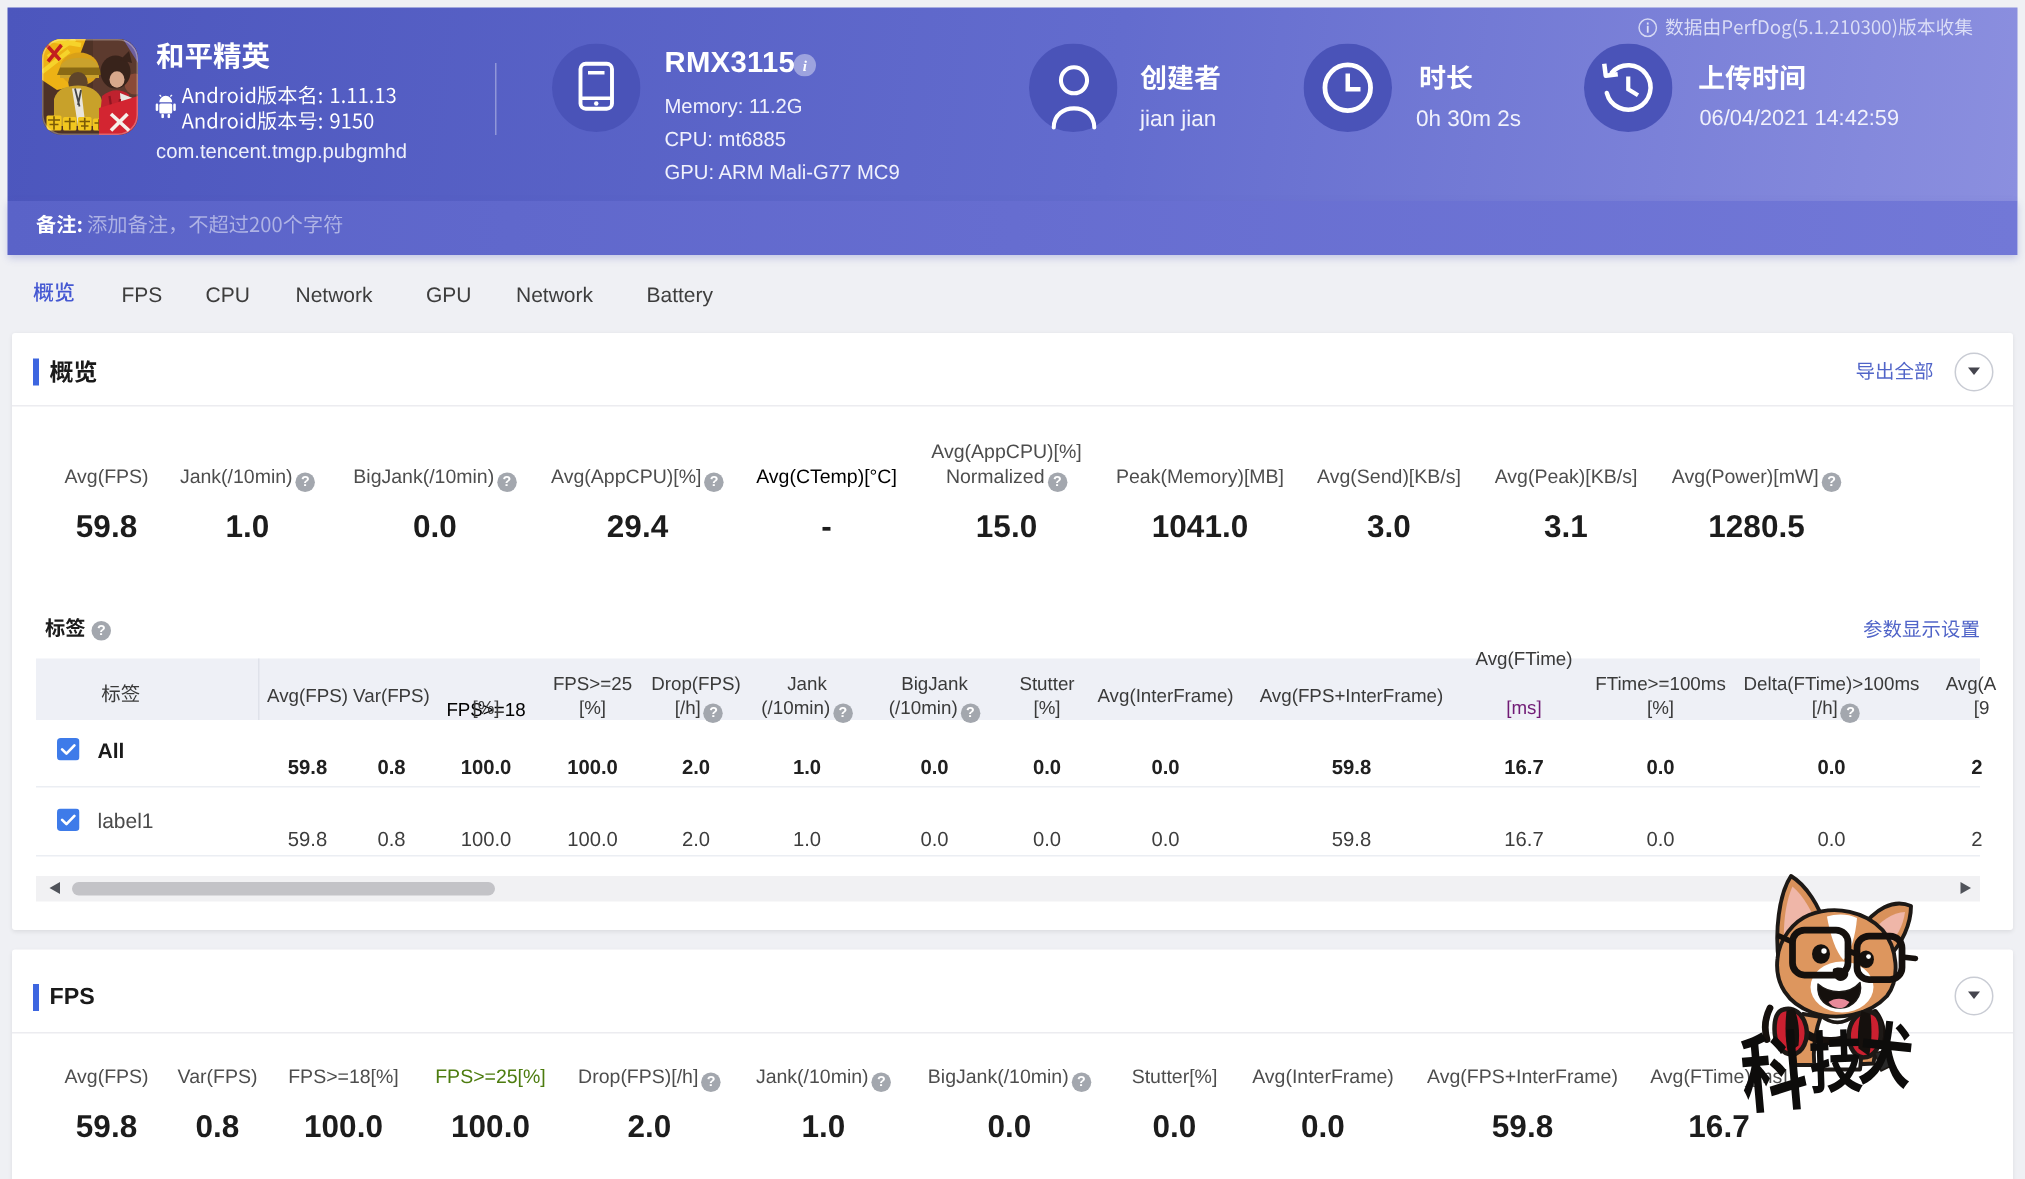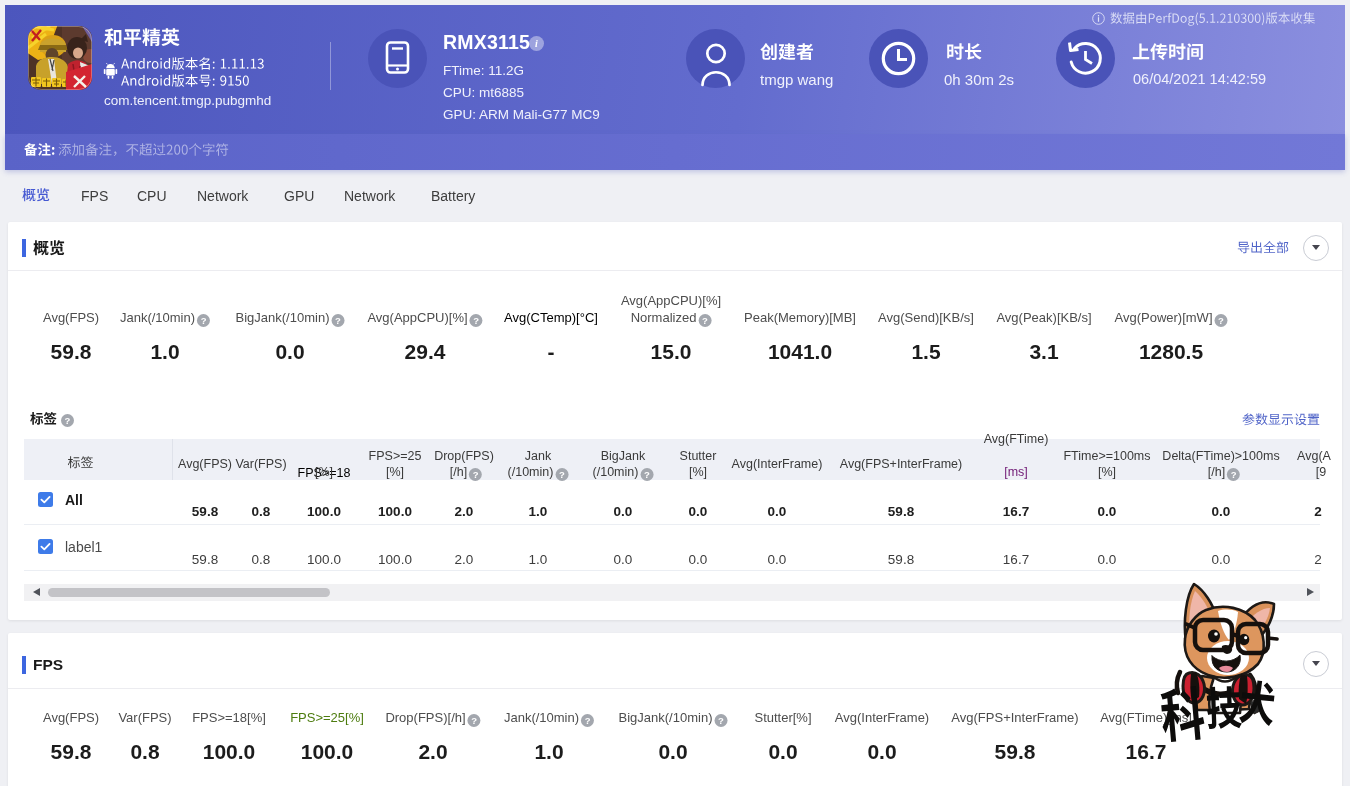--- a/index.html
+++ b/index.html
@@ -86,34 +86,34 @@
 <rect x="19" y="13.5" width="21" height="30" rx="3.5" fill="none" stroke="#fff" stroke-width="2.6"></rect>
 <line x1="24" y1="19.5" x2="35" y2="19.5" stroke="#fff" stroke-width="2.4"></line>
 <line x1="20" y1="36.5" x2="39" y2="36.5" stroke="#fff" stroke-width="2.2"></line>
 <circle cx="29.5" cy="40" r="1.5" fill="#fff"></circle>
 </svg>
 <div style="position:absolute;left:443px;top:31.0px;font:700 19.5px 'Liberation Sans',sans-serif;color:#ffffff;white-space:nowrap;line-height:22px;letter-spacing:0.2px;">RMX3115</div>
 <svg style="position:absolute;left:529px;top:36px" width="15" height="15" viewBox="0 0 15 15">
 <circle cx="7.5" cy="7.5" r="7.5" fill="rgba(255,255,255,0.4)"></circle>
 <text x="7.5" y="11.2" text-anchor="middle" font-size="10" font-style="italic" font-weight="bold" fill="#fff" font-family="serif">i</text>
     </svg>
-<div style="position:absolute;left:443px;top:63.0px;font:400 13.5px 'Liberation Sans',sans-serif;color:#f0f1fc;white-space:nowrap;line-height:16px;">FTime: 11.2G</div>
+<div style="position:absolute;left:443px;top:63.0px;font:400 13.5px 'Liberation Sans',sans-serif;color:#f0f1fc;white-space:nowrap;line-height:16px;">Memory: 11.2G</div>
 <div style="position:absolute;left:443px;top:85.0px;font:400 13.5px 'Liberation Sans',sans-serif;color:#f0f1fc;white-space:nowrap;line-height:16px;">CPU: mt6885</div>
 <div style="position:absolute;left:443px;top:107.0px;font:400 13.5px 'Liberation Sans',sans-serif;color:#f0f1fc;white-space:nowrap;line-height:16px;">GPU: ARM Mali-G77 MC9</div>
 <svg style="position:absolute;left:686px;top:29px" width="59" height="59" viewBox="0 0 59 59">
 <circle cx="29.5" cy="29.5" r="29.5" fill="#4a53b8"></circle>
 <circle cx="30" cy="24.5" r="8.7" fill="none" stroke="#fff" stroke-width="2.7"></circle>
 <path d="M16.5 56 C16.5 39 43.5 39 43.5 56" fill="none" stroke="#fff" stroke-width="2.7" stroke-linecap="round"></path>
 </svg>
 <div style="position:absolute;left:760px;top:42.8px;line-height:0">
       <svg width="55.0" height="20.2" viewBox="0 -15.48 55.0 20.2" style="display:block">
         <path d="M14.6 -14.9V-0.9C14.6 -0.6 14.4 -0.5 14.1 -0.4C13.7 -0.4 12.5 -0.4 11.3 -0.5C11.6 0.1 12 1 12.1 1.6C13.8 1.6 14.9 1.5 15.7 1.2C16.4 0.9 16.7 0.3 16.7 -0.9V-14.9ZM11.1 -13.2V-3H13.2V-13.2ZM3.3 -8.7H3.3C4.3 -9.7 5.2 -10.9 6 -12.1C7 -11 8 -9.8 8.7 -8.7ZM5.3 -15.3C4.4 -13 2.5 -10.6 0.3 -9.1C0.8 -8.8 1.5 -8 1.9 -7.5L2.4 -8V-1.4C2.4 0.7 3.1 1.3 5.2 1.3C5.6 1.3 7.6 1.3 8.1 1.3C9.9 1.3 10.5 0.6 10.7 -2C10.2 -2.1 9.3 -2.4 8.9 -2.8C8.8 -0.9 8.6 -0.5 7.9 -0.5C7.4 -0.5 5.8 -0.5 5.5 -0.5C4.6 -0.5 4.5 -0.6 4.5 -1.4V-6.9H7.4C7.3 -5.3 7.1 -4.7 7 -4.5C6.8 -4.3 6.7 -4.3 6.4 -4.3C6.2 -4.3 5.7 -4.3 5.1 -4.4C5.3 -3.9 5.5 -3.1 5.6 -2.5C6.4 -2.5 7.1 -2.5 7.5 -2.6C8 -2.7 8.4 -2.8 8.7 -3.2C9.1 -3.7 9.3 -5 9.5 -8V-8.1L10.9 -9.4C10 -10.6 8.4 -12.5 7 -13.9L7.3 -14.7Z M25 -13.9V-12.3H28V-11.5H24V-9.9H28V-9H24.9V-7.3H28V-6.5H24.8V-4.9H28V-4H24.1V-2.4H28V-1.2H30.1V-2.4H34.8V-4H30.1V-4.9H34.3V-6.5H30.1V-7.3H34.1V-9.9H35.1V-11.5H34.1V-13.9H30.1V-15.3H28V-13.9ZM30.1 -9.9H32.2V-9H30.1ZM30.1 -11.5V-12.3H32.2V-11.5ZM19.6 -6.5C19.6 -6.7 20.2 -7.1 20.6 -7.3H22.2C22 -6.1 21.8 -5.1 21.5 -4.1C21.1 -4.7 20.8 -5.4 20.6 -6.3L19 -5.7C19.4 -4.3 20 -3.1 20.6 -2.2C20 -1.2 19.3 -0.4 18.4 0.2C18.9 0.5 19.7 1.2 20 1.6C20.8 1 21.4 0.3 22 -0.6C23.9 0.9 26.3 1.3 29.4 1.3H34.7C34.8 0.7 35.2 -0.3 35.5 -0.7C34.2 -0.7 30.5 -0.7 29.4 -0.7C26.8 -0.7 24.5 -1 22.9 -2.4C23.6 -4.1 24 -6.3 24.3 -8.9L23.1 -9.2L22.7 -9.2H22.1C22.9 -10.5 23.7 -12.1 24.4 -13.7L23.1 -14.6L22.4 -14.3H19V-12.4H21.6C21 -11 20.3 -9.8 20.1 -9.3C19.7 -8.7 19.2 -8.2 18.8 -8.1C19.1 -7.7 19.5 -6.9 19.6 -6.5Z M50.6 -14.8C50.1 -14 49.4 -13.2 48.7 -12.5V-13.4H44.8V-15.3H42.7V-13.4H38.4V-11.5H42.7V-9.8H36.9V-7.9H43C41 -6.7 38.7 -5.7 36.3 -4.9C36.7 -4.5 37.4 -3.6 37.6 -3.1C38.6 -3.5 39.5 -3.9 40.4 -4.3V1.6H42.6V1.1H48.8V1.5H51V-6.5H44.5C45.2 -6.9 45.9 -7.4 46.6 -7.9H53.1V-9.8H48.9C50.2 -11 51.4 -12.4 52.5 -13.8ZM44.8 -9.8V-11.5H47.8C47.2 -10.9 46.5 -10.3 45.8 -9.8ZM42.6 -1.9H48.8V-0.7H42.6ZM42.6 -3.6V-4.7H48.8V-3.6Z" fill="#ffffff"></path>
       </svg>
     </div>
-<div style="position:absolute;left:760px;top:70.5px;font:400 15px 'Liberation Sans',sans-serif;color:#f0f1fc;white-space:nowrap;line-height:17px;">tmgp wang</div>
+<div style="position:absolute;left:760px;top:70.5px;font:400 15px 'Liberation Sans',sans-serif;color:#f0f1fc;white-space:nowrap;line-height:17px;">jian jian</div>
 <svg style="position:absolute;left:869px;top:29px" width="59" height="59" viewBox="0 0 59 59">
 <circle cx="29.5" cy="29.5" r="29.5" fill="#4a53b8"></circle>
 <circle cx="29.5" cy="29.5" r="15.2" fill="none" stroke="#fff" stroke-width="3.2"></circle>
 <path d="M29.5 20 V30.5 H38" fill="none" stroke="#fff" stroke-width="3"></path>
 </svg>
 <div style="position:absolute;left:946px;top:42.8px;line-height:0">
       <svg width="37.0" height="20.2" viewBox="0 -15.48 37.0 20.2" style="display:block">
         <path d="M8.3 -7.7C9.1 -6.4 10.3 -4.6 10.8 -3.6L12.7 -4.7C12.1 -5.7 10.9 -7.4 10 -8.6ZM5.4 -6.9V-3.7H3.2V-6.9ZM5.4 -8.8H3.2V-12H5.4ZM1.2 -13.9V-0.3H3.2V-1.7H7.4V-13.9ZM13.4 -15.2V-12H8.1V-9.8H13.4V-1.3C13.4 -0.9 13.3 -0.8 12.9 -0.8C12.5 -0.8 11.2 -0.8 9.9 -0.8C10.2 -0.2 10.6 0.7 10.7 1.3C12.5 1.3 13.8 1.3 14.5 1C15.4 0.6 15.6 0 15.6 -1.3V-9.8H17.5V-12H15.6V-15.2Z M31.5 -15C30.1 -13.4 27.5 -11.9 25.1 -11C25.6 -10.6 26.5 -9.7 26.9 -9.2C29.2 -10.3 32 -12.1 33.7 -14ZM18.9 -8.5V-6.4H22V-1.8C22 -1 21.5 -0.6 21.1 -0.4C21.4 0 21.8 0.9 22 1.4C22.5 1.1 23.4 0.8 28.4 -0.4C28.2 -0.9 28.2 -1.8 28.2 -2.5L24.3 -1.6V-6.4H26.5C28 -2.7 30.2 -0.2 34 1C34.3 0.4 35 -0.6 35.5 -1C32.3 -1.9 30 -3.7 28.8 -6.4H35.1V-8.5H24.3V-15.2H22V-8.5Z" fill="#ffffff"></path>
       </svg>
     </div>
@@ -187,21 +187,21 @@
 <div style="position:absolute;left:926px;top:309px;transform:translateX(-50%);font:400 13px 'Liberation Sans',sans-serif;color:#4d4d4d;white-space:nowrap;line-height:18px">Avg(Send)[KB/s]</div>
 <div style="position:absolute;left:1044px;top:309px;transform:translateX(-50%);font:400 13px 'Liberation Sans',sans-serif;color:#4d4d4d;white-space:nowrap;line-height:18px">Avg(Peak)[KB/s]</div>
 <div style="position:absolute;left:1171px;top:309px;transform:translateX(-50%);font:400 13px 'Liberation Sans',sans-serif;color:#4d4d4d;white-space:nowrap;line-height:18px">Avg(Power)[mW]<span style="display:inline-block;width:13px;height:13px;border-radius:50%;background:#a3a7ae;color:#fff;font:700 9.5px 'Liberation Sans',sans-serif;text-align:center;line-height:13px;vertical-align:-2px;margin-left:2px">?</span></div>
 <div style="position:absolute;left:71px;top:339px;transform:translateX(-50%);font:700 21px 'Liberation Sans',sans-serif;color:#1c1c1c;white-space:nowrap;line-height:26px">59.8</div>
 <div style="position:absolute;left:165px;top:339px;transform:translateX(-50%);font:700 21px 'Liberation Sans',sans-serif;color:#1c1c1c;white-space:nowrap;line-height:26px">1.0</div>
 <div style="position:absolute;left:290px;top:339px;transform:translateX(-50%);font:700 21px 'Liberation Sans',sans-serif;color:#1c1c1c;white-space:nowrap;line-height:26px">0.0</div>
 <div style="position:absolute;left:425px;top:339px;transform:translateX(-50%);font:700 21px 'Liberation Sans',sans-serif;color:#1c1c1c;white-space:nowrap;line-height:26px">29.4</div>
 <div style="position:absolute;left:551px;top:339px;transform:translateX(-50%);font:700 21px 'Liberation Sans',sans-serif;color:#1c1c1c;white-space:nowrap;line-height:26px">-</div>
 <div style="position:absolute;left:671px;top:339px;transform:translateX(-50%);font:700 21px 'Liberation Sans',sans-serif;color:#1c1c1c;white-space:nowrap;line-height:26px">15.0</div>
 <div style="position:absolute;left:800px;top:339px;transform:translateX(-50%);font:700 21px 'Liberation Sans',sans-serif;color:#1c1c1c;white-space:nowrap;line-height:26px">1041.0</div>
-<div style="position:absolute;left:926px;top:339px;transform:translateX(-50%);font:700 21px 'Liberation Sans',sans-serif;color:#1c1c1c;white-space:nowrap;line-height:26px">1.5</div>
+<div style="position:absolute;left:926px;top:339px;transform:translateX(-50%);font:700 21px 'Liberation Sans',sans-serif;color:#1c1c1c;white-space:nowrap;line-height:26px">3.0</div>
 <div style="position:absolute;left:1044px;top:339px;transform:translateX(-50%);font:700 21px 'Liberation Sans',sans-serif;color:#1c1c1c;white-space:nowrap;line-height:26px">3.1</div>
 <div style="position:absolute;left:1171px;top:339px;transform:translateX(-50%);font:700 21px 'Liberation Sans',sans-serif;color:#1c1c1c;white-space:nowrap;line-height:26px">1280.5</div>
 <div style="position:absolute;left:30px;top:412.4px;line-height:0">
       <svg width="28.0" height="15.1" viewBox="0 -11.61 28.0 15.1" style="display:block">
         <path d="M6.3 -10.6V-9.1H12.3V-10.6ZM10.4 -4.3C11 -2.9 11.6 -1.1 11.7 0.1L13.1 -0.5C13 -1.6 12.4 -3.3 11.8 -4.7ZM6.3 -4.7C6 -3.3 5.4 -1.8 4.7 -0.9C5 -0.7 5.7 -0.2 6 0C6.7 -1.1 7.3 -2.7 7.7 -4.3ZM5.7 -7.4V-5.9H8.3V-0.7C8.3 -0.6 8.3 -0.5 8.1 -0.5C7.9 -0.5 7.4 -0.5 6.8 -0.5C7 -0.1 7.2 0.7 7.3 1.1C8.2 1.1 8.9 1.1 9.4 0.8C9.9 0.6 10 0.1 10 -0.7V-5.9H13V-7.4ZM2.3 -11.5V-8.8H0.5V-7.3H2C1.7 -5.8 1 -4 0.2 -3.1C0.5 -2.6 0.9 -1.9 1 -1.5C1.5 -2.2 2 -3.2 2.3 -4.3V1.2H3.9V-5.2C4.3 -4.6 4.7 -4 4.9 -3.6L5.7 -4.9C5.5 -5.2 4.3 -6.6 3.9 -7V-7.3H5.5V-8.8H3.9V-11.5Z M19.1 -3.6C19.5 -2.8 20 -1.7 20.1 -1.1L21.5 -1.6C21.3 -2.3 20.8 -3.3 20.3 -4.1ZM15.7 -3.3C16.2 -2.6 16.8 -1.6 17 -0.9L18.4 -1.6C18.1 -2.2 17.5 -3.2 17 -3.9ZM20.1 -8.8C18.7 -7.2 16.2 -6 13.9 -5.4C14.2 -5 14.6 -4.5 14.8 -4.1C15.7 -4.4 16.5 -4.8 17.4 -5.2V-4.3H22.9V-5.2C23.8 -4.8 24.7 -4.4 25.6 -4.2C25.9 -4.6 26.3 -5.2 26.6 -5.5C24.5 -5.9 22.3 -6.8 21.1 -7.9L21.4 -8.1L21.1 -8.3C21.3 -8.5 21.5 -8.8 21.8 -9.1H22.5C22.9 -8.6 23.3 -7.9 23.4 -7.5L25 -7.8C24.8 -8.2 24.5 -8.7 24.2 -9.1H26.2V-10.4H22.5C22.7 -10.7 22.8 -10.9 22.9 -11.2L21.3 -11.6C21.1 -10.8 20.6 -9.9 20 -9.4V-10.4H17.1L17.4 -11.2L15.9 -11.6C15.4 -10.3 14.7 -8.9 13.8 -8.1C14.2 -7.9 14.9 -7.5 15.2 -7.2C15.6 -7.7 16 -8.4 16.4 -9.1H16.6C16.9 -8.6 17.2 -7.9 17.3 -7.5L18.7 -7.9C18.6 -8.3 18.4 -8.7 18.2 -9.1H19.7L19.7 -9.1C20 -8.9 20.5 -8.6 20.8 -8.4ZM22.2 -5.6H18.3C19 -6.1 19.7 -6.5 20.3 -7C20.8 -6.5 21.5 -6.1 22.2 -5.6ZM23.4 -4C23 -2.8 22.4 -1.5 21.7 -0.6H14.4V0.9H26.1V-0.6H23.5C24 -1.5 24.5 -2.6 24.9 -3.6Z" fill="#1d1d1d"></path>
       </svg>
     </div>
 <span style="position:absolute;left:59px;top:414px;display:inline-block;width:13px;height:13px;border-radius:50%;background:#a3a7ae;color:#fff;font:700 9.5px 'Liberation Sans',sans-serif;text-align:center;line-height:13px;vertical-align:-2px;margin-left:2px">?</span>
 <div style="position:absolute;left:1242px;top:412.7px;line-height:0">
       <svg width="79.0" height="14.6" viewBox="0 -11.18 79.0 14.6" style="display:block">

